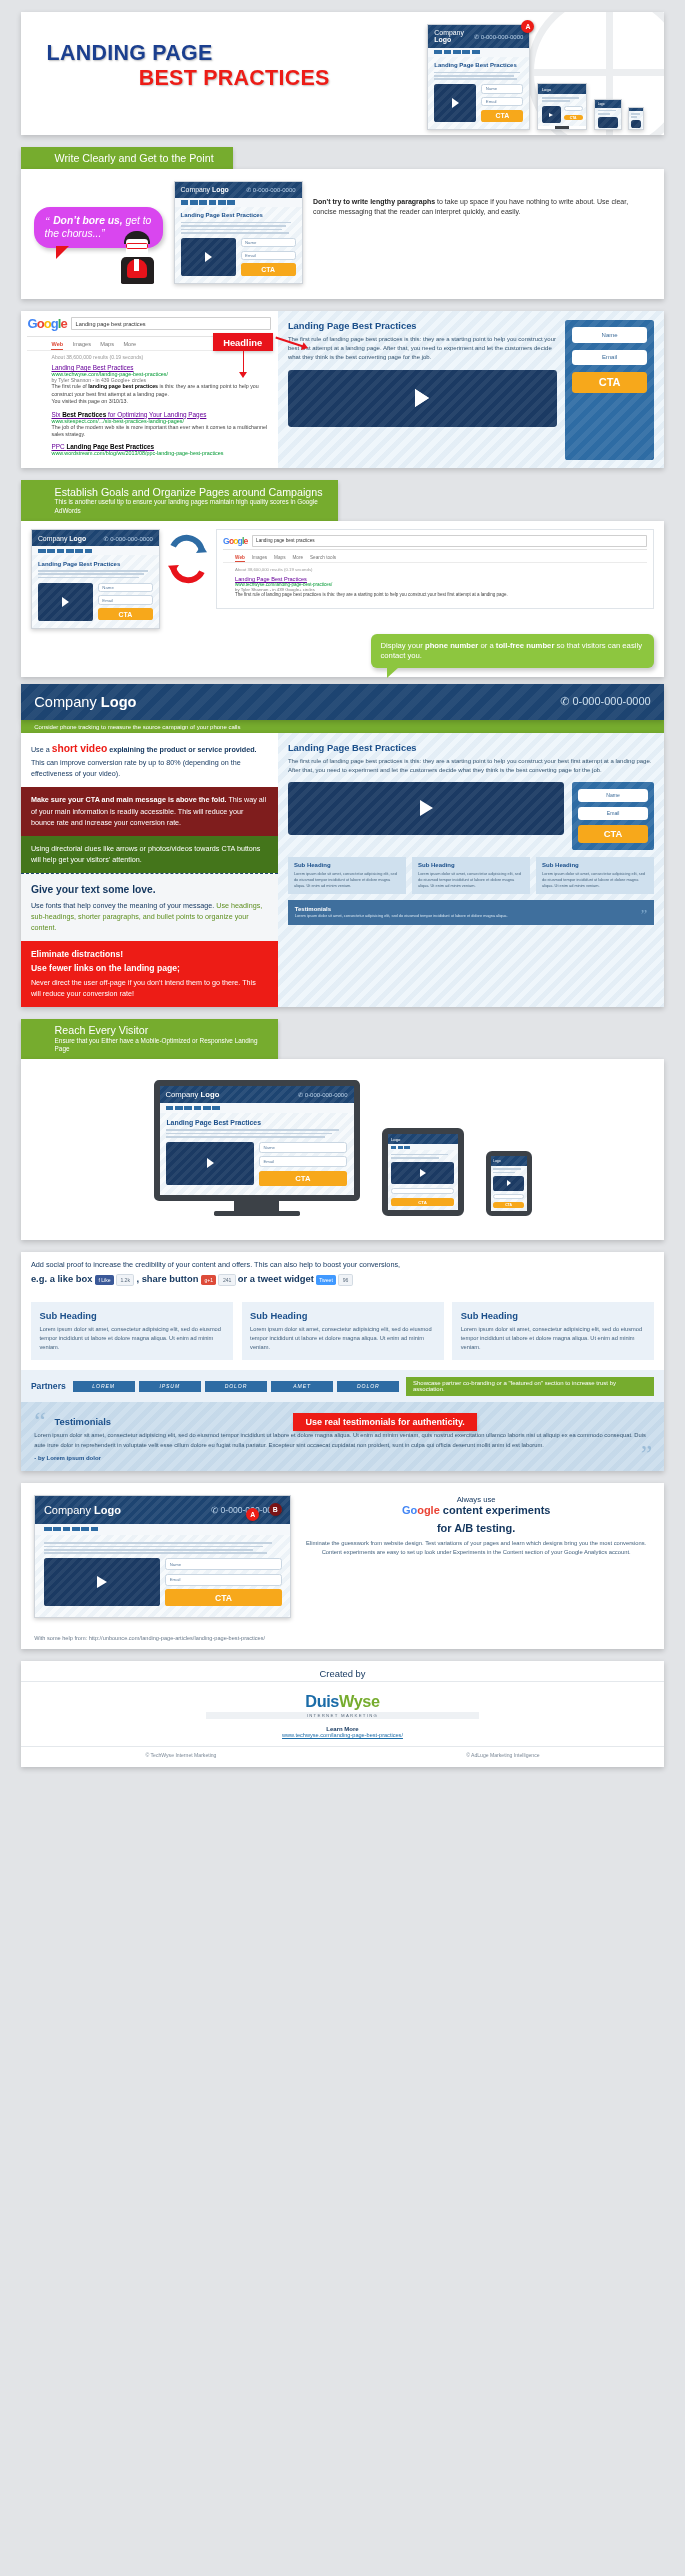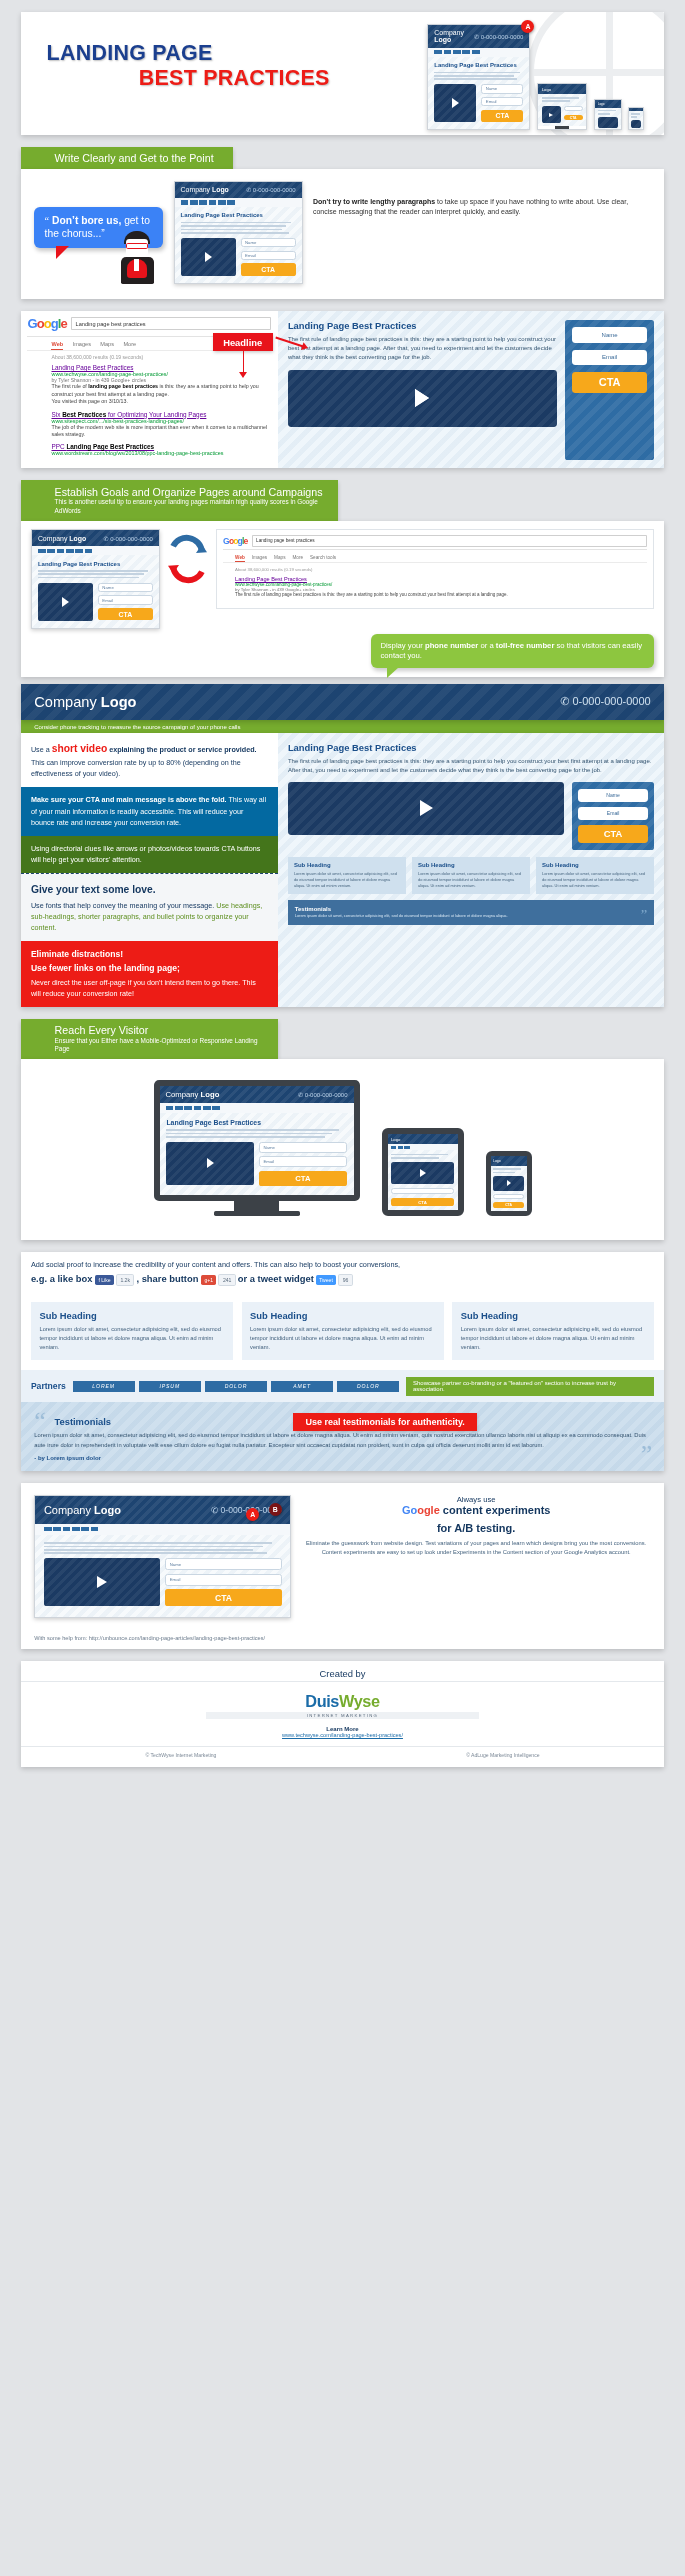--- a/index.html
+++ b/index.html
@@ -80,22 +80,22 @@
   .sect-bar p  { font-size:6.4px; line-height:1.35; margin-top:0.9px; }
   .bar-wrap{position:relative;}
   .bar-wrap .shade{position:absolute;left:20.6px;top:0;width:12px;bottom:0;background:#5e8f20;}
 
   
   .body-txt { font-size:7px; line-height:1.55; color:#333; }
   .body-txt b{ color:#222; }
 
   
   .bubble{
-    position:relative;background:#3b82f6;color:#fff;border-radius:6px;
-    padding:7.7px 10.3px;font-size:10.3px;line-height:1.25;box-shadow:1.7px 2.6px 4.3px rgba(0,0,0,.22);
+    position:relative;background:#d946ef;color:#fff;border-radius:16px;
+    padding:7.7px 10.3px;font-size:10.3px;line-height:1.25;box-shadow:1.7px 2.6px 4.3px rgba(0,0,0,.22);font-style:italic;
   }
   .bubble b{font-weight:bold;}
   .bubble:after{content:"";position:absolute;left:22px;bottom:-11px;
     border-left:0 solid transparent;border-right:13.7px solid transparent;
     border-top:13px solid #e8131b;}
 
   
   .mascot{position:absolute;right:6.9px;bottom:0;width:39px;height:53px;}
   .m-hair{position:absolute;left:6.9px;top:0;width:26px;height:13.7px;background:#231f20;border-radius:12px 12px 0 0;}
   .m-face{position:absolute;left:8.6px;top:8.6px;width:22px;height:17px;background:#fff;border-radius:3.4px;}
@@ -145,21 +145,21 @@
     background:#8dc63f;color:#fff;border-radius:6px;padding:6.9px 9.4px;
     font-size:7.7px;line-height:1.35;box-shadow:1.7px 2.6px 4.3px rgba(0,0,0,.2);position:relative;
   }
   .callout b{font-weight:bold;}
   .callout:after{content:"";position:absolute;left:15.4px;bottom:-9.4px;
     border-right:12px solid transparent;border-top:11px solid #8dc63f;}
 
   
   .tip{padding:7.7px 10.3px;font-size:7.2px;line-height:1.55;}
   .tip.white{background:#fff;color:#13365e;}
-  .tip.green{background:#0369a1;color:#fff;}
+  .tip.green{background:#7f1d1d;color:#fff;}
   .tip.dgreen{background:#44751b;color:#fff;}
   .tip.grey{background:#f4f6f8;color:#13365e;}
   .tip.red{background:#ed1c16;color:#fff;}
   .tip .red-hl{color:#ed1c16;font-weight:bold;font-size:10.3px;}
   .tip .grn{color:#5e8f20;}
   .dashed{border-top:1.7px dashed #1d4471;}
 
   
   .devrow{display:flex;align-items:flex-end;justify-content:center;gap:22px;padding:20.6px 0 24px;}
   .desk-screen{width:206px;border:6px solid #3c4147;border-radius:5.1px;background:#fff;}

